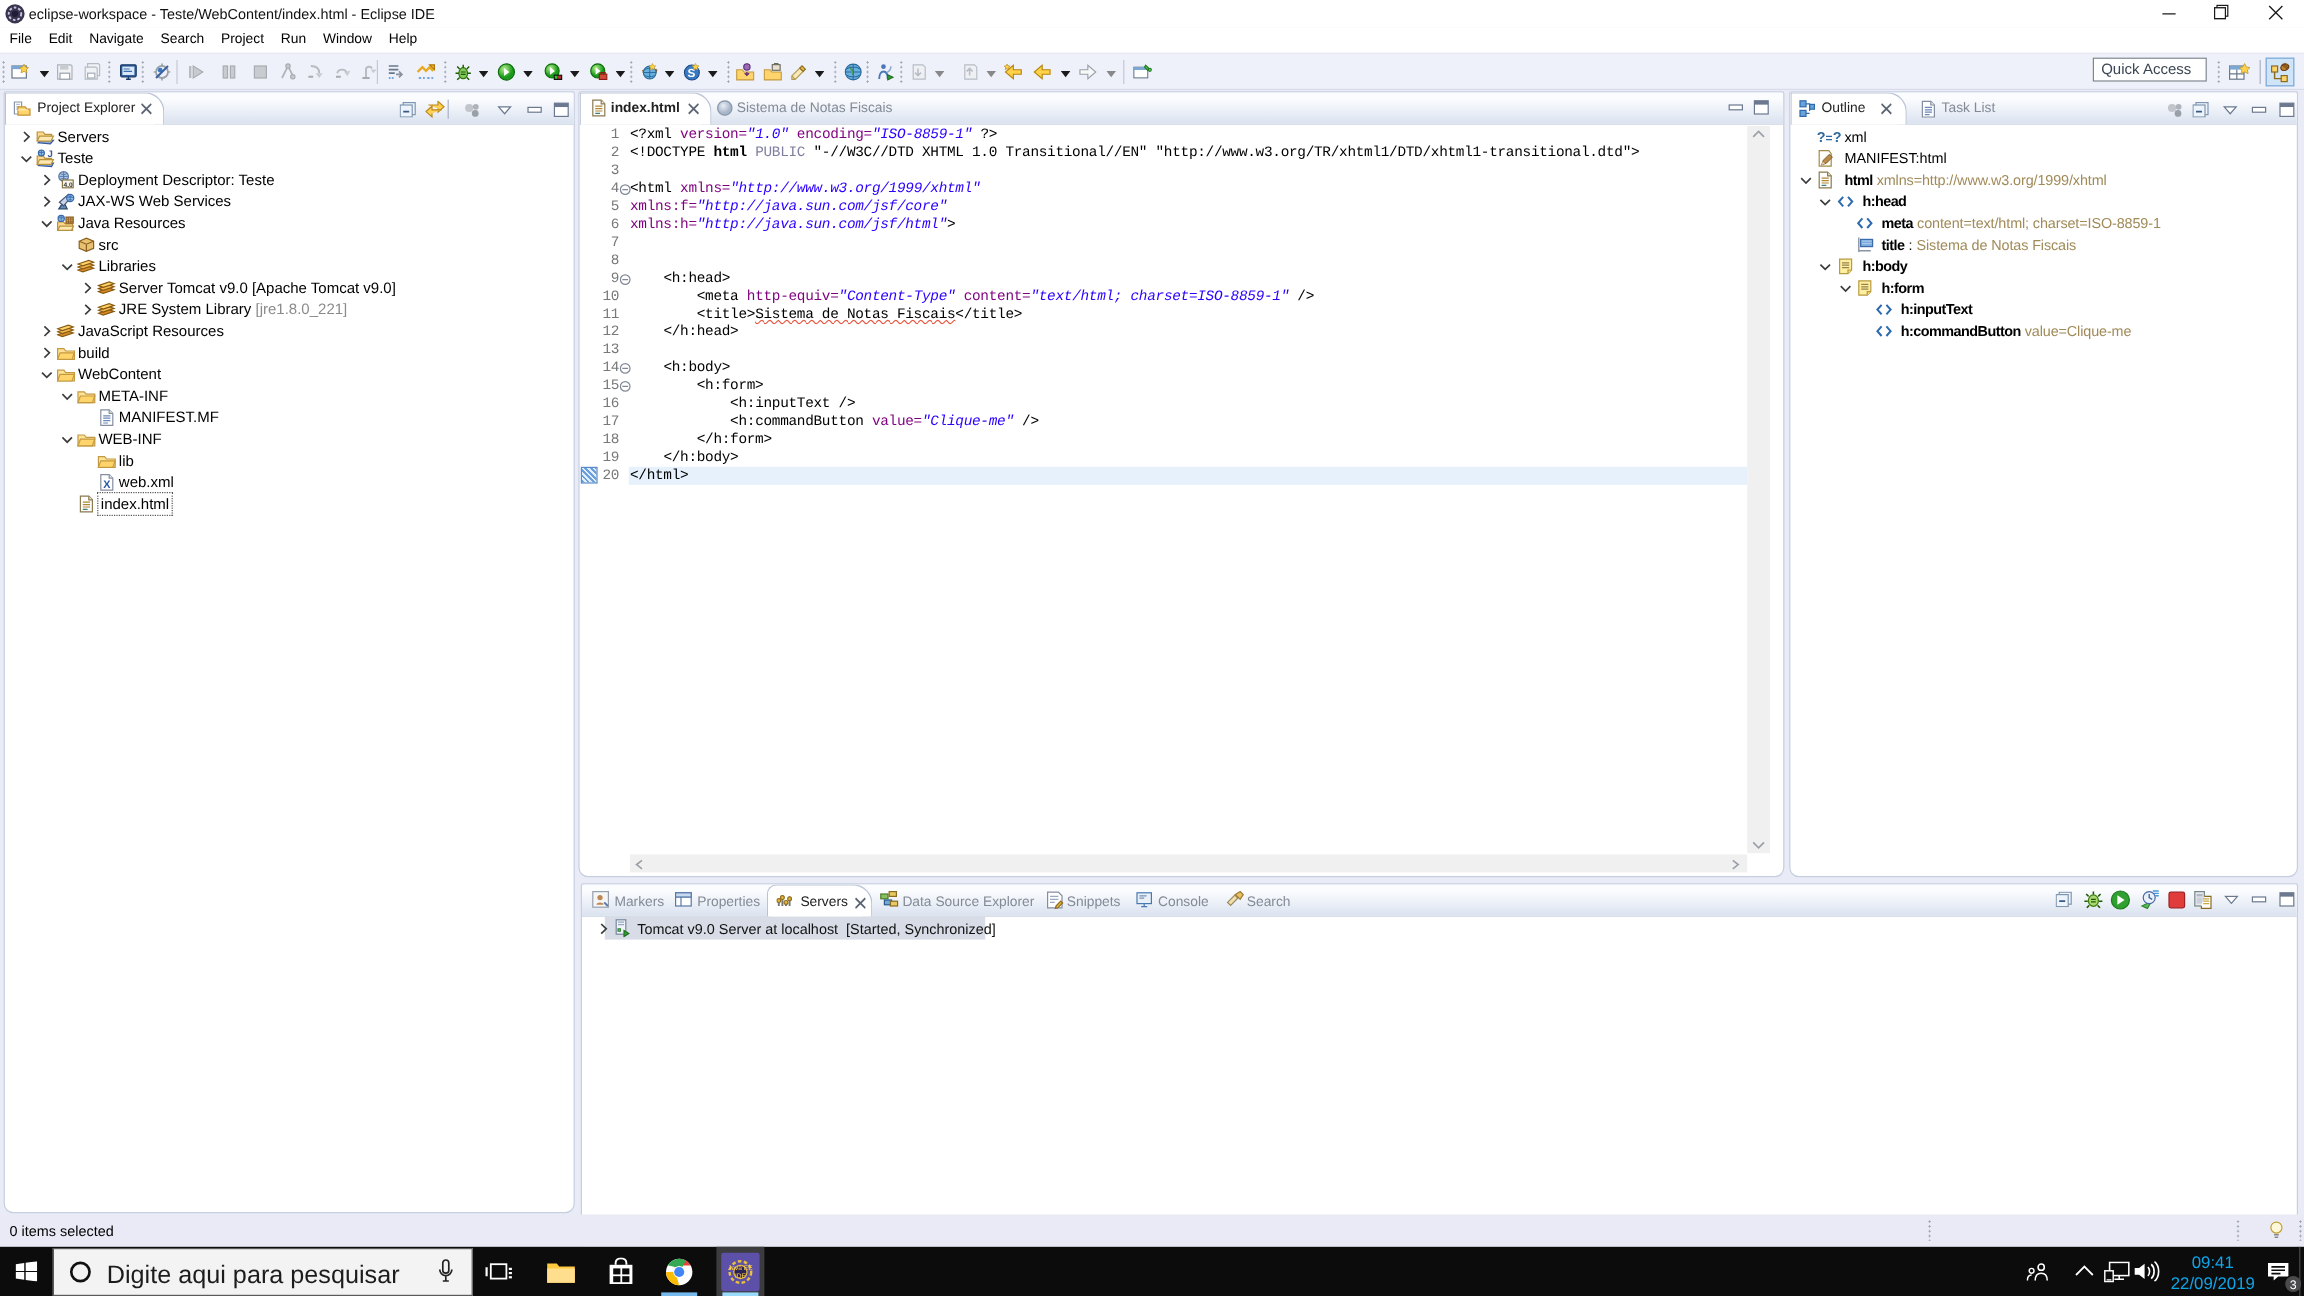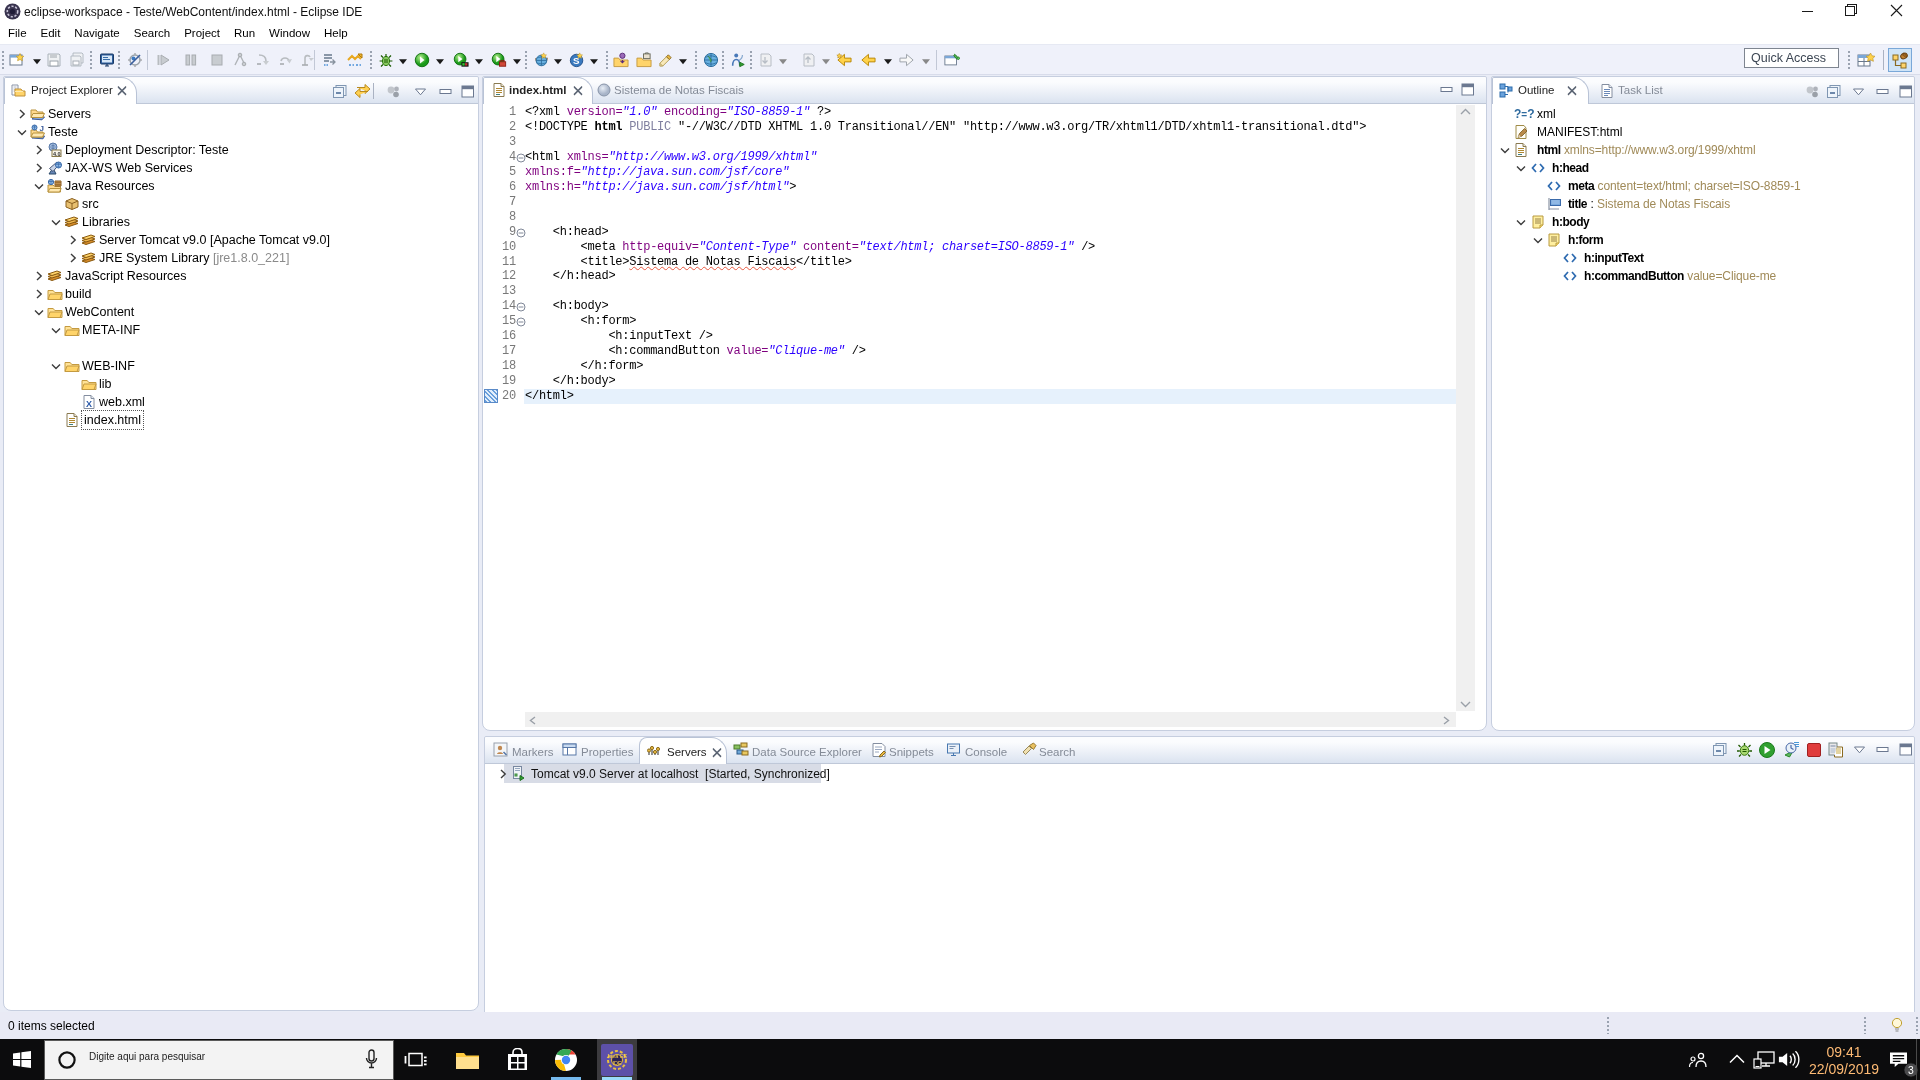--- a/index.html
+++ b/index.html
@@ -488,20 +488,23 @@
     <div class="trow" style="left:0;top:226px"><svg class="ti" style="left:27px">
           <use href="#chevD"></use>
         </svg><svg class="ti" style="left:43px">
           <use href="#folder"></use>
         </svg><span style="position:absolute;left:61px">WebContent</span></div>
     <div class="trow" style="left:0;top:244px"><svg class="ti" style="left:44px">
           <use href="#chevD"></use>
         </svg><svg class="ti" style="left:60px">
           <use href="#folder"></use>
         </svg><span style="position:absolute;left:78px">META-INF</span></div>
+    <div class="trow" style="left:0;top:262px"><svg class="ti" style="left:77px">
+          <use href="#file"></use>
+        </svg><span style="position:absolute;left:95px">MANIFEST.MF</span></div>
     <div class="trow" style="left:0;top:280px"><svg class="ti" style="left:44px">
           <use href="#chevD"></use>
         </svg><svg class="ti" style="left:60px">
           <use href="#folder"></use>
         </svg><span style="position:absolute;left:78px">WEB-INF</span></div>
     <div class="trow" style="left:0;top:298px"><svg class="ti" style="left:77px">
           <use href="#folder"></use>
         </svg><span style="position:absolute;left:95px">lib</span></div>
     <div class="trow" style="left:0;top:316px"><svg class="ti" style="left:77px">
           <use href="#xfile"></use>
@@ -808,21 +811,21 @@
   </div>
 
   <div class="abs" id="taskbar">
     <svg class="abs" style="left:13px;top:12px" width="18" height="17" viewBox="0 0 18 17">
         <path d="M0 2.6L7.2 1.5v6.6H0zM8.4 1.3L18 0v8.1H8.4zM0 8.9h7.2v6.6L0 14.4zM8.4 8.9H18V17L8.4 15.7z" fill="#fff"></path>
       </svg>
     <div class="abs" style="left:44px;top:1px;width:350px;height:40px;background:#f3f3f3;border:1px solid #5a5a5a"></div>
     <svg class="abs" style="left:57px;top:11px" width="20" height="20" viewBox="0 0 20 20">
         <circle cx="10" cy="10" r="7.6" fill="none" stroke="#111" stroke-width="2.2"></circle>
       </svg>
-    <div class="abs" style="left:89px;top:12px;font-size:10px;color:#1c1c1c">Digite aqui para pesquisar</div>
+    <div class="abs" style="left:89px;top:12px;font-size:21px;color:#1c1c1c">Digite aqui para pesquisar</div>
     <svg class="abs" style="left:364px;top:10px" width="15" height="21" viewBox="0 0 15 21">
         <rect x="5" y="1" width="5" height="11" rx="2.5" fill="none" stroke="#222" stroke-width="1.4"></rect>
         <path d="M2.5 9a5 5 0 0 0 10 0M7.5 14v4M5 18.5h5" fill="none" stroke="#222" stroke-width="1.4"></path>
       </svg>
     <svg class="abs" style="left:404px;top:12px" width="23" height="18" viewBox="0 0 23 18">
         <rect x="5" y="2.5" width="13" height="12" fill="none" stroke="#fff" stroke-width="1.5"></rect>
         <path d="M1.5 5v7.5" stroke="#fff" stroke-width="1.8"></path>
         <rect x="20" y="5.5" width="2.6" height="1.8" fill="#fff"></rect>
         <rect x="20" y="9" width="2.6" height="1.8" fill="#fff"></rect>
         <rect x="20" y="12.5" width="2.6" height="1.8" fill="#fff"></rect>
@@ -870,21 +873,21 @@
     <svg class="abs" style="left:1753px;top:12px" width="22" height="18" viewBox="0 0 22 18">
         <rect x="5" y="1" width="16" height="11" fill="none" stroke="#fff" stroke-width="1.3"></rect>
         <path d="M9 15h8M13 12v3" stroke="#fff" stroke-width="1.3"></path>
         <rect x="1" y="8" width="7" height="9" fill="#0c0c0d" stroke="#fff" stroke-width="1.2"></rect>
         <path d="M2.5 15.5h4" stroke="#fff"></path>
       </svg>
     <svg class="abs" style="left:1778px;top:12px" width="22" height="17" viewBox="0 0 24 18">
         <path d="M1 6v6h4l5 4V2L5 6z" fill="#fff"></path>
         <path d="M13 5c2 2 2 6 0 8M16 2.5c3.5 3 3.5 10 0 13M19 0c5 4.5 5 13.5 0 18" fill="none" stroke="#fff" stroke-width="1.5"></path>
       </svg>
-    <div class="abs" style="left:1801px;top:5px;width:86px;height:32px;color:#fdba74;font-size:14px;text-align:center;line-height:16.5px">09:41<br>22/09/2019</div>
+    <div class="abs" style="left:1801px;top:5px;width:86px;height:32px;color:#0ea5e9;font-size:14px;text-align:center;line-height:16.5px">09:41<br>22/09/2019</div>
     <svg class="abs" style="left:1888px;top:12px" width="21" height="17" viewBox="0 0 22 18">
         <path d="M2 1.5h18v12h-9l-4 3.5v-3.5H2z" fill="#fff"></path>
         <path d="M5 5h12M5 8h12M5 11h8" stroke="#0c0c0d" stroke-width="1.4"></path>
       </svg>
     <circle>
     <svg class="abs" style="left:1903px;top:23px" width="16" height="16" viewBox="0 0 17 17">
           <circle cx="8.5" cy="8.5" r="7.6" fill="#4a4a4c" stroke="#0c0c0d"></circle>
           <text x="8.5" y="12.5" font-size="11" fill="#fff" text-anchor="middle" font-family="Liberation Sans">3</text>
         </svg>
     <div class="abs" style="left:1916px;top:0;width:1px;height:41px;background:#4a4a4a"></div>

